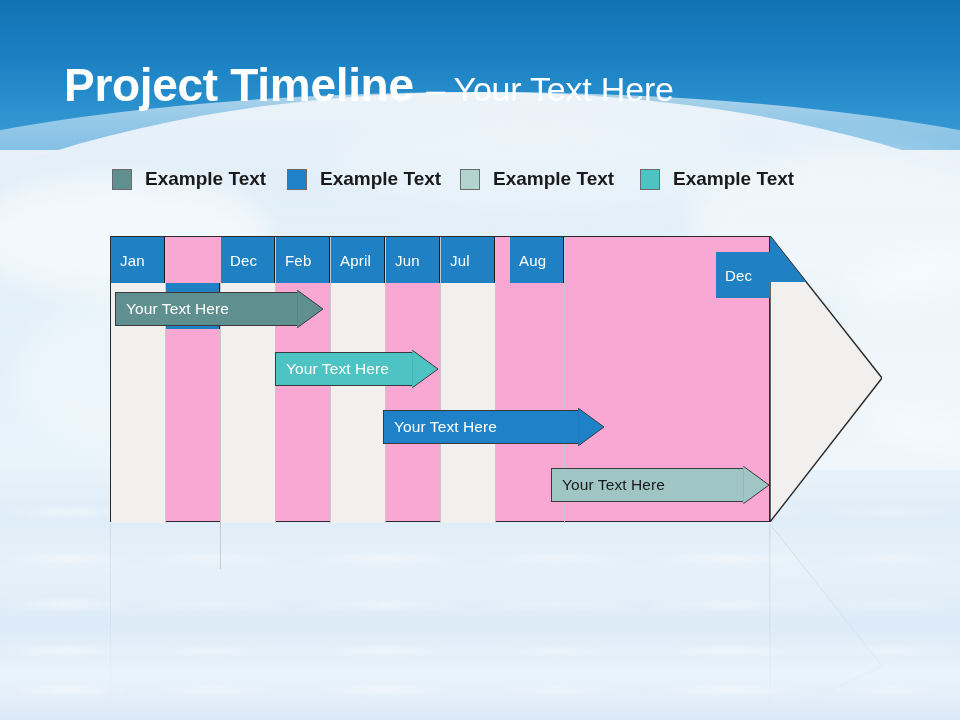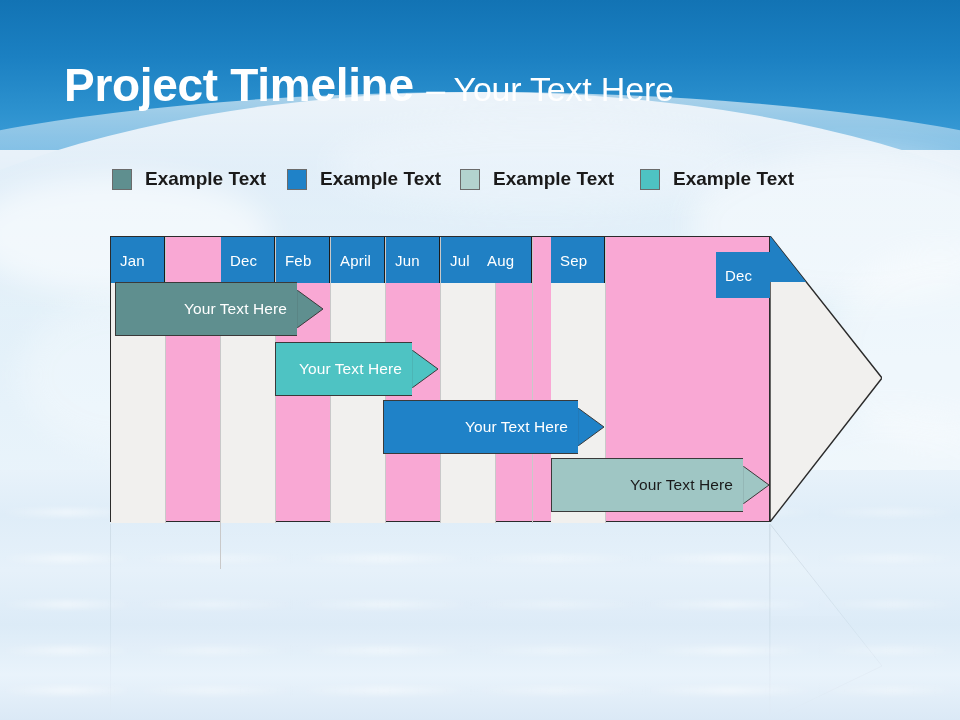--- a/index.html
+++ b/index.html
@@ -98,22 +98,22 @@
     position:absolute; left:660px; top:0; width:112px; height:286px;
   }
   .arrowhead svg { display:block; }
 
   
   .bar {
     position:absolute; height:38px; display:flex; align-items:center;
     z-index:9;
   }
   .bar .body {
-    height:54px; border:1px solid #3a3a3a; border-right:none;
-    display:flex; align-items:center; justify-content:flex-end;
+    height:34px; border:1px solid #3a3a3a; border-right:none;
+    display:flex; align-items:center; justify-content:flex-start;
     padding:0 10px; box-sizing:border-box;
   }
   .bar .tip { width:26px; height:38px; flex:0 0 26px; }
   .bar .tip svg { display:block; }
   .bar .lbl {
     font-size:15.5px; white-space:nowrap; letter-spacing:.1px;
   }
 
   
   #reflection {
@@ -200,25 +200,22 @@
       </div>
       <div class="col alt" style="left: 220px;">
         <div class="hd">April</div>
       </div>
       <div class="col" style="left: 275px;">
         <div class="hd">Jun</div>
       </div>
       <div class="col alt" style="left: 330px;">
         <div class="hd">Jul</div>
       </div>
-      <div class="col" style="left: 367px;">
+      <div class="col" style="left: 399px;">
         <div class="hd">Aug</div>
-      </div>
-      <div class="col alt" style="left: 440px;">
-        <div class="hd">Sep</div>
       </div>
       <div class="col" style="left: 605px; border-right: none; margin-top: 15px;">
         <div class="hd">Dec</div>
       </div>
     </div>
   <div class="arrowhead">
     <svg width="112" height="286" viewBox="0 0 112 286">
       <path d="M0,0 L112,142 L0,286 Z" fill="#f1f0ee" stroke="#2b2b2b" stroke-width="1.4" stroke-linejoin="miter"></path>
       <path d="M0,0 L36,46 L0,46 Z" fill="#2080c4"></path>
     </svg>

